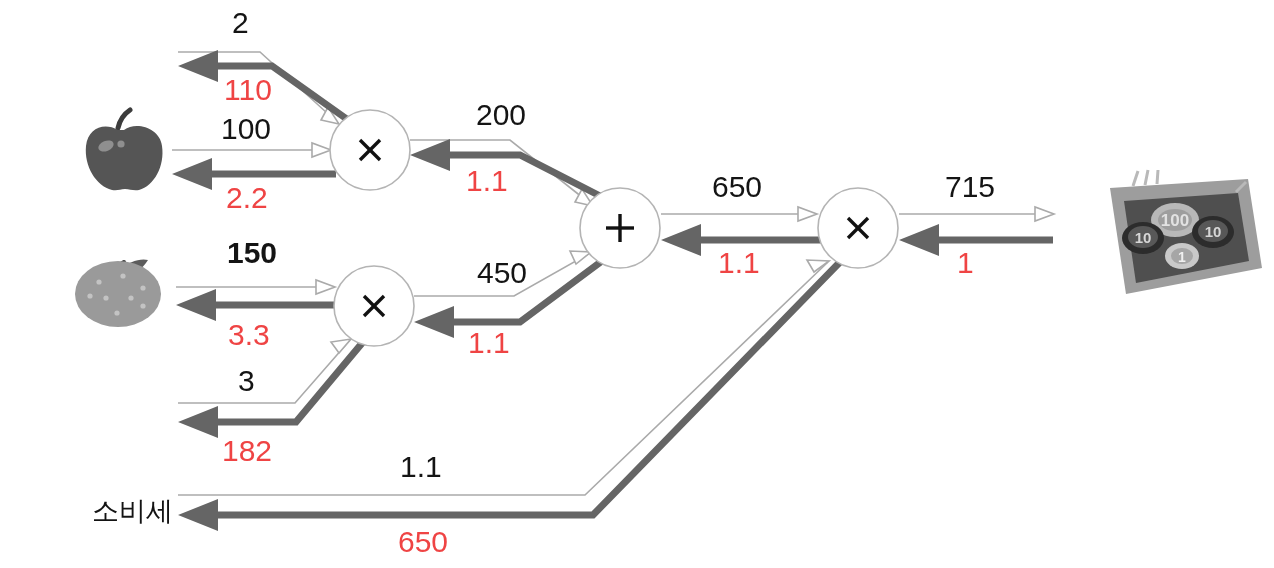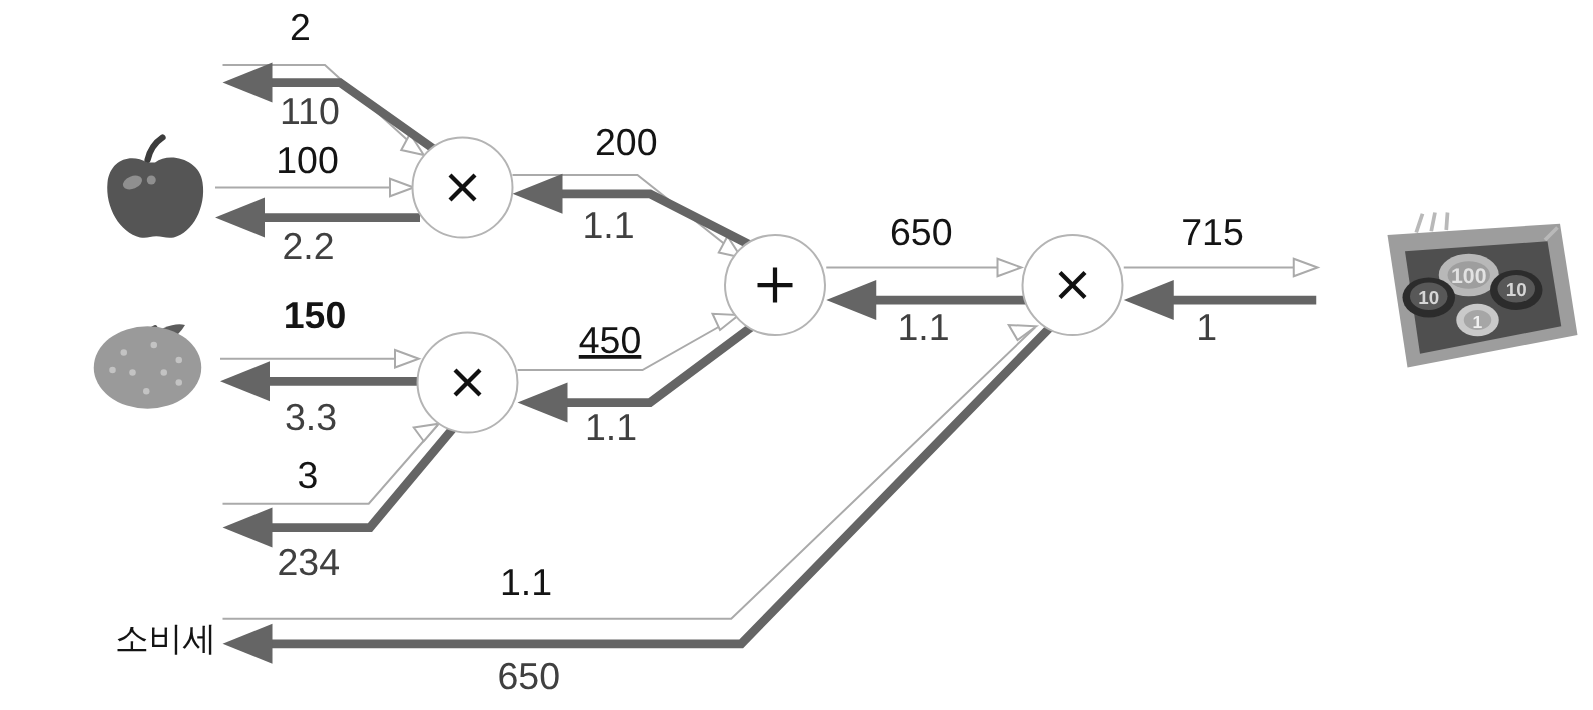--- a/index.html
+++ b/index.html
@@ -26,21 +26,21 @@
     position: absolute;
     white-space: nowrap;
     line-height: 1;
   }
   .fwd-val {
     font-size: 30px;
     color: #141414;
   }
   .bwd-val {
     font-size: 30px;
-    color: #404040;
+    color: #ef4444;
   }
   .var-name {
     font-size: 27px;
     color: #131313;
   }
   .node-circle {
     fill: #ffffff;
     stroke: #b4b4b4;
     stroke-width: 1.6;
   }
@@ -253,24 +253,24 @@
   <span class="lbl fwd-val" style="left:476px; top:100px;">200</span>
 
   <span class="lbl bwd-val" style="left:466px; top:166px;">1.1</span>
 
   <span class="lbl fwd-val" style="left:227px; top:238px;font-weight:bold;">150</span>
 
   <span class="lbl bwd-val" style="left:228px; top:320px;">3.3</span>
 
   <span class="lbl fwd-val" style="left:238px; top:366px;">3</span>
 
-  <span class="lbl bwd-val" style="left:222px; top:436px;">234</span>
-
-
-  <span class="lbl fwd-val" style="left:463px; top:258px;text-decoration:underline;">450</span>
+  <span class="lbl bwd-val" style="left:222px; top:436px;">182</span>
+
+
+  <span class="lbl fwd-val" style="left:477px; top:258px;">450</span>
 
   <span class="lbl bwd-val" style="left:468px; top:328px;">1.1</span>
 
   <span class="lbl fwd-val" style="left:712px; top:172px;">650</span>
 
   <span class="lbl bwd-val" style="left:718px; top:248px;">1.1</span>
 
   <span class="lbl var-name" style="left:92px; top:498px;">소비세</span>
 
   <span class="lbl fwd-val" style="left:400px; top:452px;">1.1</span>

